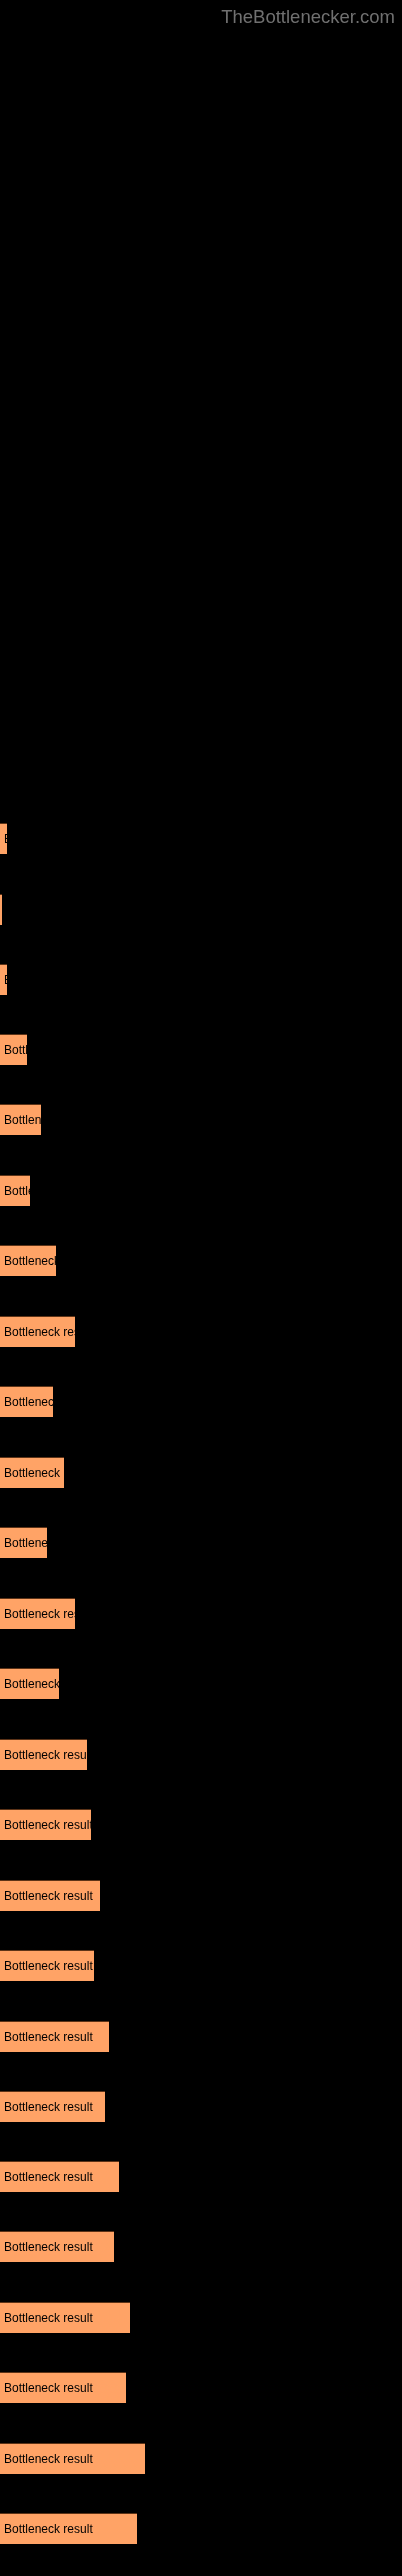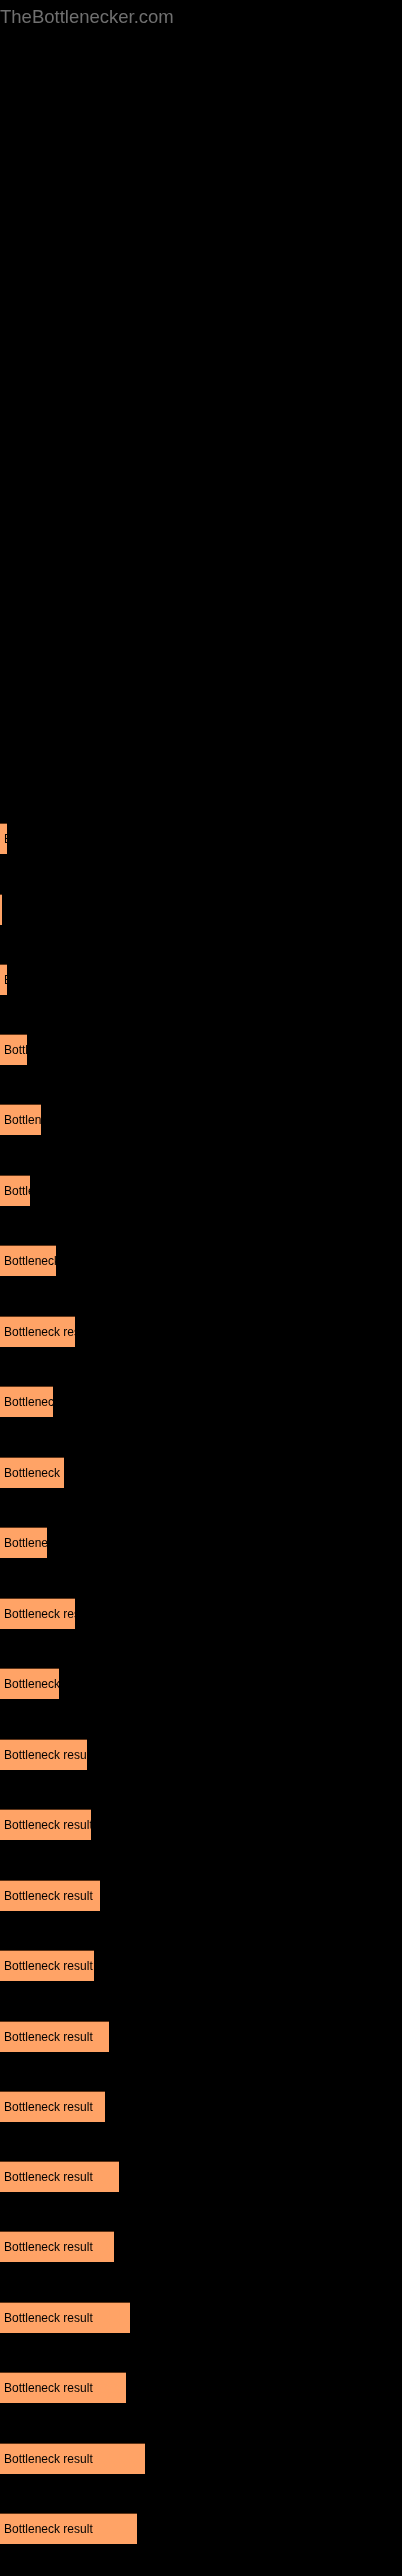--- a/index.html
+++ b/index.html
@@ -20,21 +20,21 @@
   #chart-header {
     position: absolute;
     top: 0;
     left: 0;
     width: 403px;
     height: 34px;
     box-sizing: border-box;
     padding-right: 8px;
     display: flex;
     align-items: center;
-    justify-content: flex-start;
+    justify-content: flex-end;
   }
   #site-title {
     color: #707070;
     font-size: 18.5px;
     font-family: "Liberation Sans", sans-serif;
     font-weight: 400;
     letter-spacing: 0px;
     white-space: nowrap;
   }
 

